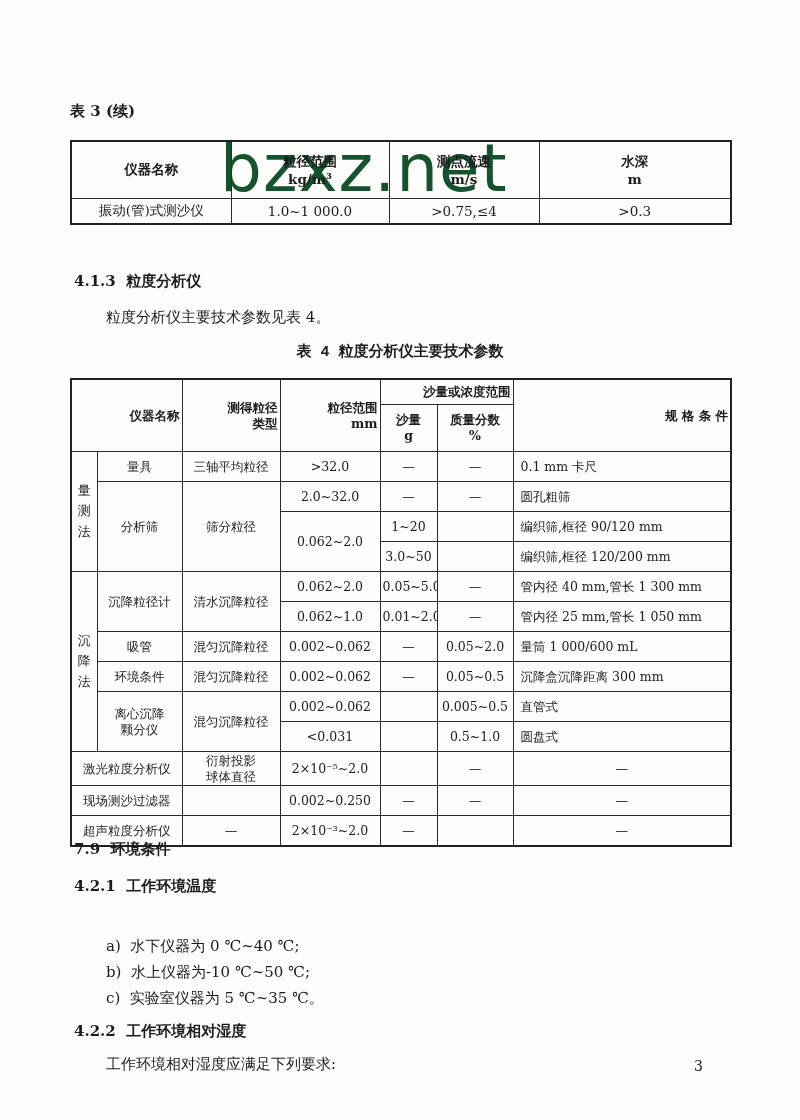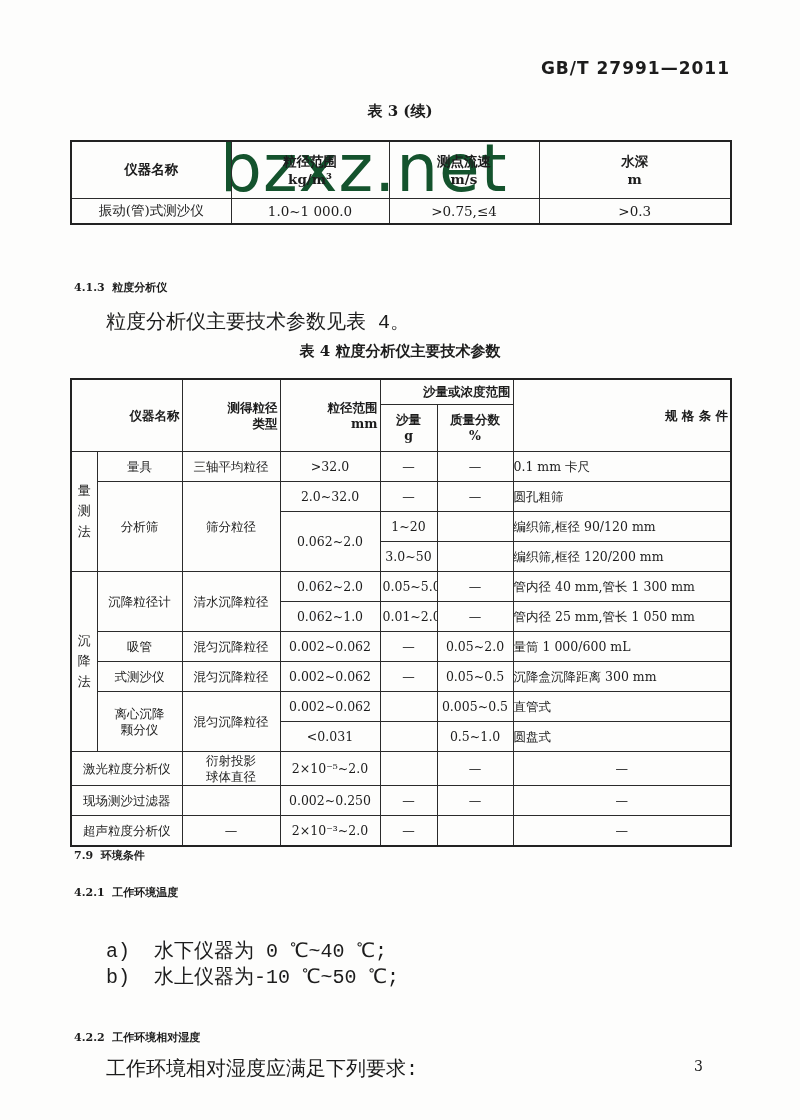--- a/index.html
+++ b/index.html
@@ -1,48 +1,47 @@
 <!DOCTYPE html>
 <html><head>
 <meta charset="utf-8">
 <style>
   html,body{margin:0;padding:0;background:#ffffff;}
   .page{position:relative;width:800px;height:1120px;background:#fdfdfc;
         font-family:"DejaVu Serif","Liberation Serif",serif;color:#1c1c1c;overflow:hidden;}
   .abs{position:absolute;}
   .std-code{top:58px;right:70px;font-size:17px;font-weight:bold;letter-spacing:1px;
             font-family:"DejaVu Sans","Liberation Sans",sans-serif;z-index:2;}
-  .t3-caption{top:102px;left:70px;width:660px;text-align:center;font-size:15px;font-weight:bold;z-index:2;}
+  .t3-caption{top:102px;left:70px;width:660px;font-size:15px;font-weight:bold;z-index:2;}
   .watermark{top:130px;left:220px;font-size:66px;font-weight:normal;color:#14532d;
              font-family:"DejaVu Sans","Liberation Sans",sans-serif;letter-spacing:1px;z-index:0;}
   table{border-collapse:collapse;table-layout:fixed;z-index:1;background:transparent;}
   td{border:1px solid #2b2b2b;text-align:center;vertical-align:middle;
      white-space:pre-line;padding:1px 2px;overflow:hidden;}
   .t3{top:140px;left:70px;width:660px;font-size:13.5px;}
   .t3 td.hd{height:54px;font-weight:600;}
   .t3 td{height:22px;}
   .t3,.t4{position:absolute;border:2px solid #222;}
   .t4{top:378px;left:70px;width:660px;font-size:12.5px;}
   .t4 td{height:27px;line-height:1.25;}
   .t4 td.hd{font-weight:600;}
   .t4 td.h1{height:22px;text-align:right;}
   .t4 td.h2{height:44px;}
-  .t4 td.left{text-align:left;padding-left:0;}
+  .t4 td.left{text-align:left;padding-left:7px;}
   .t4 td.vlab{font-size:13px;line-height:1.55;}
-  .heading{font-size:11px;font-weight:bold;white-space:pre;z-index:2;margin-top:8px;}
-  .para{font-size:20px;white-space:pre;z-index:2;font-family:Liberation Mono, monospace;}
-  .t4-caption{top:342px;left:70px;width:660px;text-align:center;font-size:15px;font-weight:bold;z-index:2;}
+  .heading{font-size:15px;font-weight:bold;white-space:pre;z-index:2;}
+  .para{font-size:15px;white-space:pre;z-index:2;}
+  .t4-caption{top:342px;left:70px;width:660px;text-align:center;font-size:15px;font-weight:bold;z-index:2;font-family:Liberation Mono, monospace;}
   .page-num{top:1058px;left:694px;font-size:14px;z-index:2;}
 </style>
 </head>
 <body>
 
 <div class="page">
 
-  <div class="abs std-code">GB/T 27991—2011</div>
 
   <div class="abs watermark">bzxz.net</div>
 
   <div class="abs t3-caption">表 3 (续)</div>
 
   <table class="t3">
     <colgroup>
         <col style="width:160px">
         <col style="width:158px">
         <col style="width:150px">
@@ -148,21 +147,21 @@
     </tr>
     <tr>
       <td>吸管</td>
       <td>混匀沉降粒径</td>
       <td>0.002~0.062</td>
       <td>—</td>
       <td>0.05~2.0</td>
       <td class="left">量筒 1 000/600 mL</td>
     </tr>
     <tr>
-      <td>式测沙仪</td>
+      <td>环境条件</td>
       <td>混匀沉降粒径</td>
       <td>0.002~0.062</td>
       <td>—</td>
       <td>0.05~0.5</td>
       <td class="left">沉降盒沉降距离 300 mm</td>
     </tr>
     <tr>
       <td rowspan="2">离心沉降
 颗分仪</td>
       <td rowspan="2">混匀沉降粒径</td>
@@ -203,17 +202,18 @@
       <td></td>
       <td>—</td>
     </tr>
   </tbody>
     </table>
 
   <div class="abs heading" style="top:840px;left:74px;">7.9  环境条件</div>
   <div class="abs heading" style="top:877px;left:74px;">4.2.1  工作环境温度</div>
   <div class="abs para" style="top:937px;left:106px;">a)  水下仪器为 0 ℃~40 ℃;</div>
   <div class="abs para" style="top:963px;left:106px;">b)  水上仪器为-10 ℃~50 ℃;</div>
+  <div class="abs para" style="top:989px;left:106px;">c)  实验室仪器为 5 ℃~35 ℃。</div>
   <div class="abs heading" style="top:1022px;left:74px;">4.2.2  工作环境相对湿度</div>
   <div class="abs para" style="top:1055px;left:106px;">工作环境相对湿度应满足下列要求:</div>
 
   <div class="abs page-num">3</div>
 </div>
 
 </body></html>

